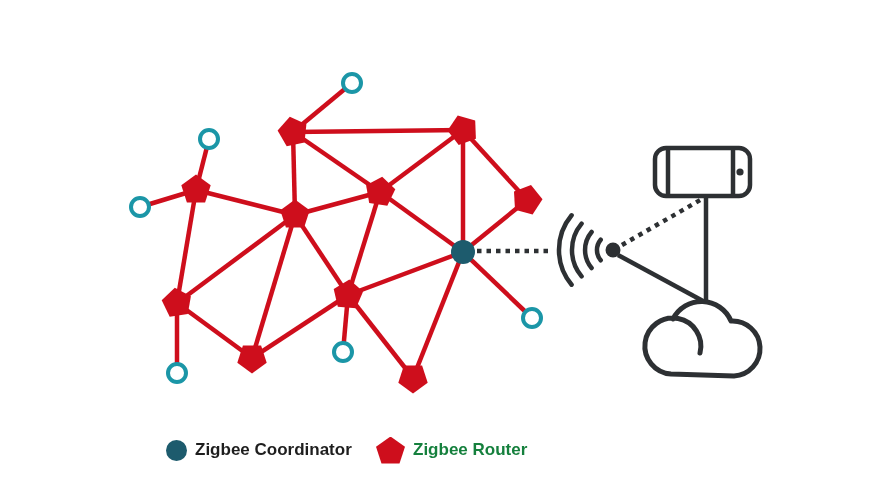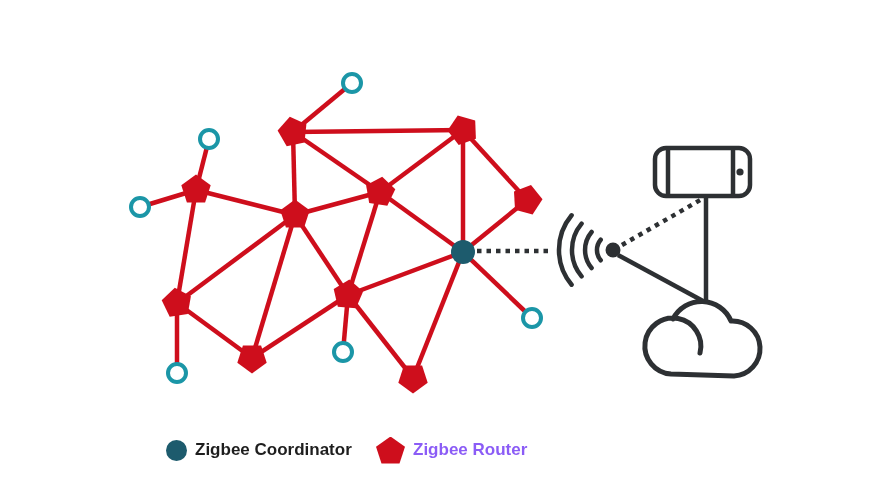--- a/index.html
+++ b/index.html
@@ -97,16 +97,16 @@
     </g>
   </svg>
 
   <div class="legend">
     <div class="legend-item" style="left:166px">
       <span class="marker-coordinator" style="background: rgb(29, 91, 109);"></span>
       <span class="legend-label" style="color: rgb(30, 30, 30);">Zigbee Coordinator</span>
     </div>
     <div class="legend-item" style="left:376px">
       <span class="marker-router" style="background: rgb(206, 14, 28);"></span>
-      <span class="legend-label" style="color: #8b5cf6;">Zigbee Router</span>
+      <span class="legend-label" style="color: #15803d;">Zigbee Router</span>
     </div>
   </div>
 </div>
 
 </body></html>

